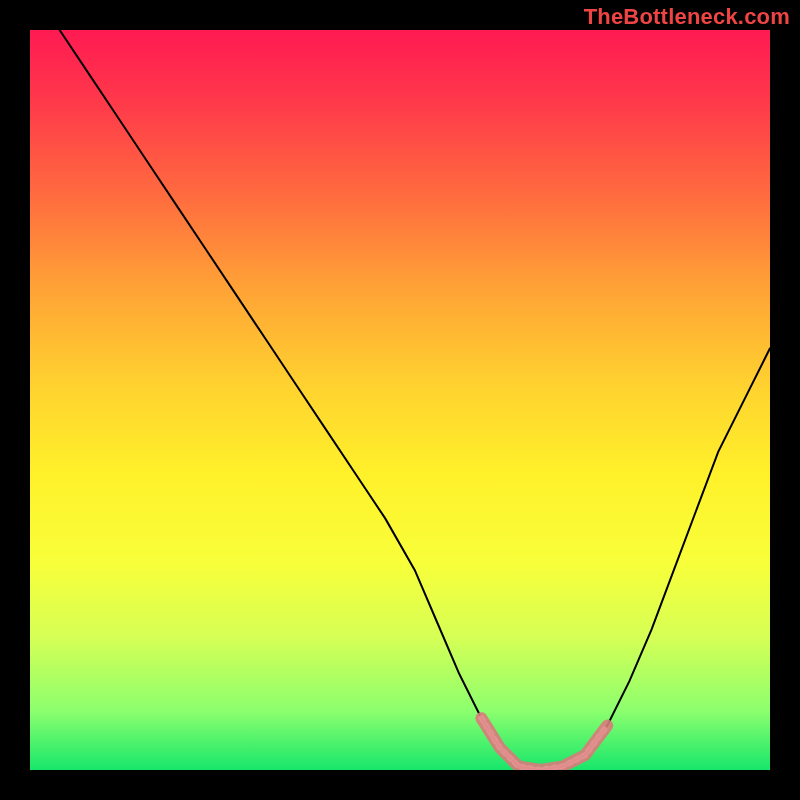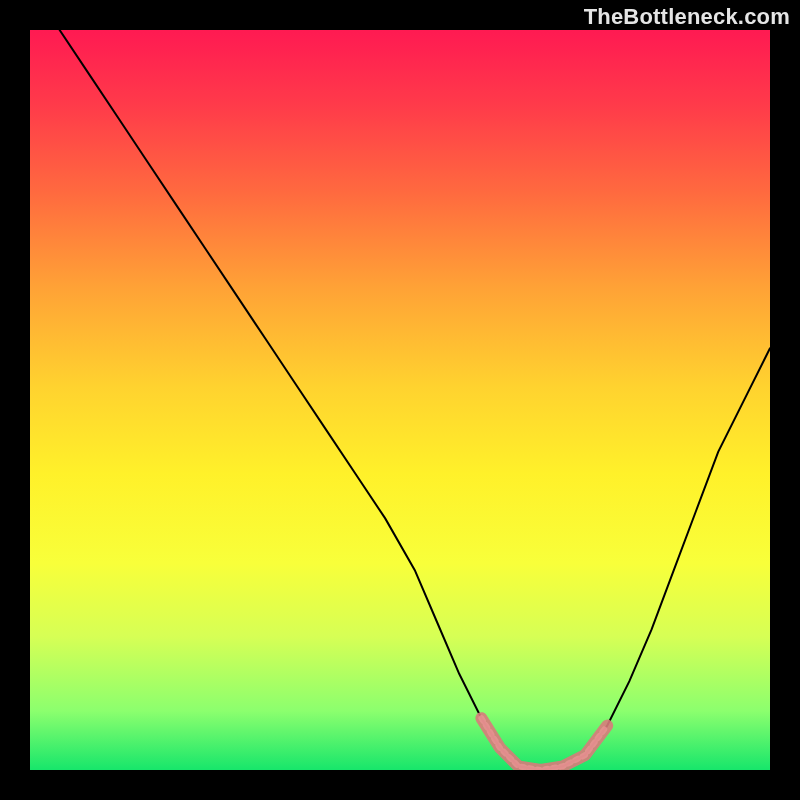--- a/index.html
+++ b/index.html
@@ -8,21 +8,21 @@
     width: 800px;
     height: 800px;
     background: #000;
     position: relative;
     font-family: Arial, Helvetica, sans-serif;
   }
   .watermark {
     position: absolute;
     top: 4px;
     right: 10px;
-    color: #e5e5e5;
+    color: #ef4444;
     font-size: 22px;
     font-weight: 600;
     letter-spacing: 0.2px;
     z-index: 3;
   }
   .plot-area {
     position: absolute;
     left: 30px;
     top: 30px;
     width: 740px;

